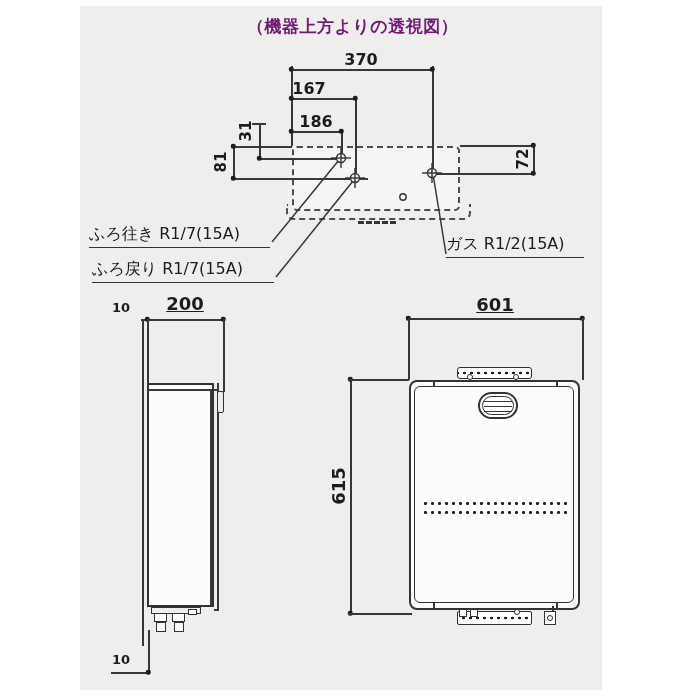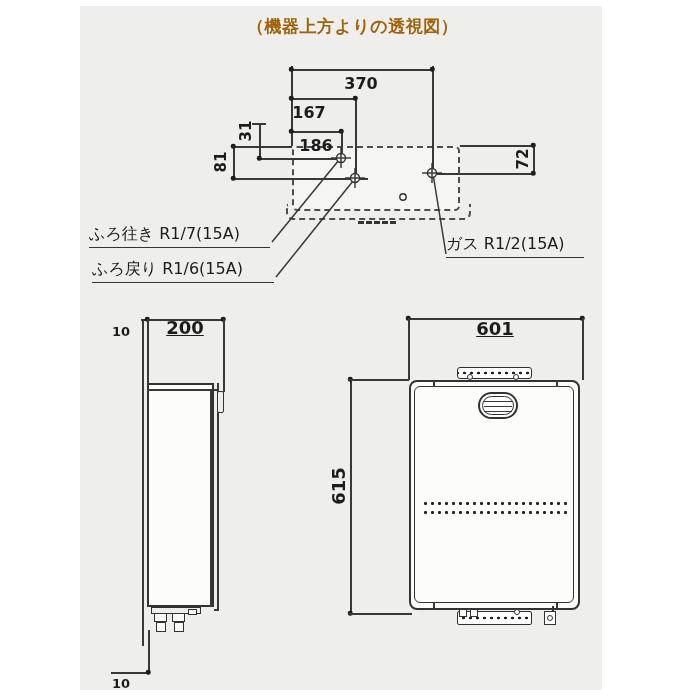--- a/index.html
+++ b/index.html
@@ -1,26 +1,26 @@
 <!DOCTYPE html>
 <html><head>
 <meta charset="utf-8">
 <style>
   html,body{margin:0;padding:0;background:#ffffff;}
   .page{position:relative;width:700px;height:700px;background:#ffffff;overflow:hidden;
         font-family:"DejaVu Sans",sans-serif;}
   .panel{position:absolute;left:80px;top:6px;width:522px;height:684px;background:#eeeeec;}
-  .title{position:absolute;left:247px;top:15px;font-size:17px;font-weight:600;color:#a16207;
+  .title{position:absolute;left:247px;top:15px;font-size:17px;font-weight:600;color:#701a75;
          letter-spacing:.5px;white-space:nowrap;}
   .hl{position:absolute;height:1.7px;background:#383838;}
   .vl{position:absolute;width:1.7px;background:#383838;}
   .dot{position:absolute;width:4.5px;height:4.5px;border-radius:50%;background:#1e1e1e;
        transform:translate(-50%,-50%);}
   .dim{position:absolute;font-size:16px;font-weight:600;color:#1c1c1c;white-space:nowrap;
-       transform:translateX(-50%);margin-top:24px;}
+       transform:translateX(-50%);}
   .dim.big{font-size:18px;text-decoration:underline;}
   .dim.small{font-size:13px;}
   .dimr{position:absolute;font-size:15px;font-weight:600;color:#1c1c1c;white-space:nowrap;
         transform:translate(-50%,-50%) rotate(-90deg);}
   .dimr.big{font-size:18px;}
   .lbl{position:absolute;font-size:16px;color:#1c1c1c;border-bottom:1.7px solid #333;
        padding-bottom:2px;white-space:nowrap;overflow:visible;}
   .dashA{position:absolute;left:292px;top:146px;width:168px;height:65px;
          border:2px dashed #4d4d4d;border-radius:5px;background:#f5f5f3;box-sizing:border-box;}
   .dashB{position:absolute;left:286px;top:204px;width:185px;height:16px;
@@ -85,21 +85,21 @@
     <div class="dot" style="left:533px;top:173px"></div>
 
     <div class="dim" style="left:361px;top:50px">370</div>
     <div class="dim" style="left:309px;top:79px">167</div>
     <div class="dim" style="left:316px;top:112px">186</div>
     <div class="dimr" style="left:246px;top:131px">31</div>
     <div class="dimr" style="left:221px;top:162px">81</div>
     <div class="dimr" style="left:523px;top:159px">72</div>
 
     <div class="lbl" style="left:89px;top:224px;width:181px">ふろ往き R1/7(15A)</div>
-    <div class="lbl" style="left:92px;top:259px;width:182px">ふろ戻り R1/6(15A)</div>
+    <div class="lbl" style="left:92px;top:259px;width:182px">ふろ戻り R1/7(15A)</div>
     <div class="lbl" style="left:446px;top:234px;width:138px">ガス R1/2(15A)</div>
 
     <svg class="overlay" width="700" height="700">
       <line x1="272" y1="242" x2="339" y2="160" stroke="#383838" stroke-width="1.5"></line>
       <line x1="276" y1="277" x2="353" y2="181" stroke="#383838" stroke-width="1.5"></line>
       <line x1="433" y1="174" x2="446" y2="254" stroke="#383838" stroke-width="1.5"></line>
       <circle cx="341" cy="158" r="4.5" fill="#eeeeec" stroke="#333" stroke-width="1.4"></circle>
       <line x1="331" y1="158" x2="351" y2="158" stroke="#333" stroke-width="1.4"></line>
       <line x1="341" y1="148" x2="341" y2="168" stroke="#333" stroke-width="1.4"></line>
       <circle cx="355" cy="178" r="4.5" fill="#eeeeec" stroke="#333" stroke-width="1.4"></circle>

